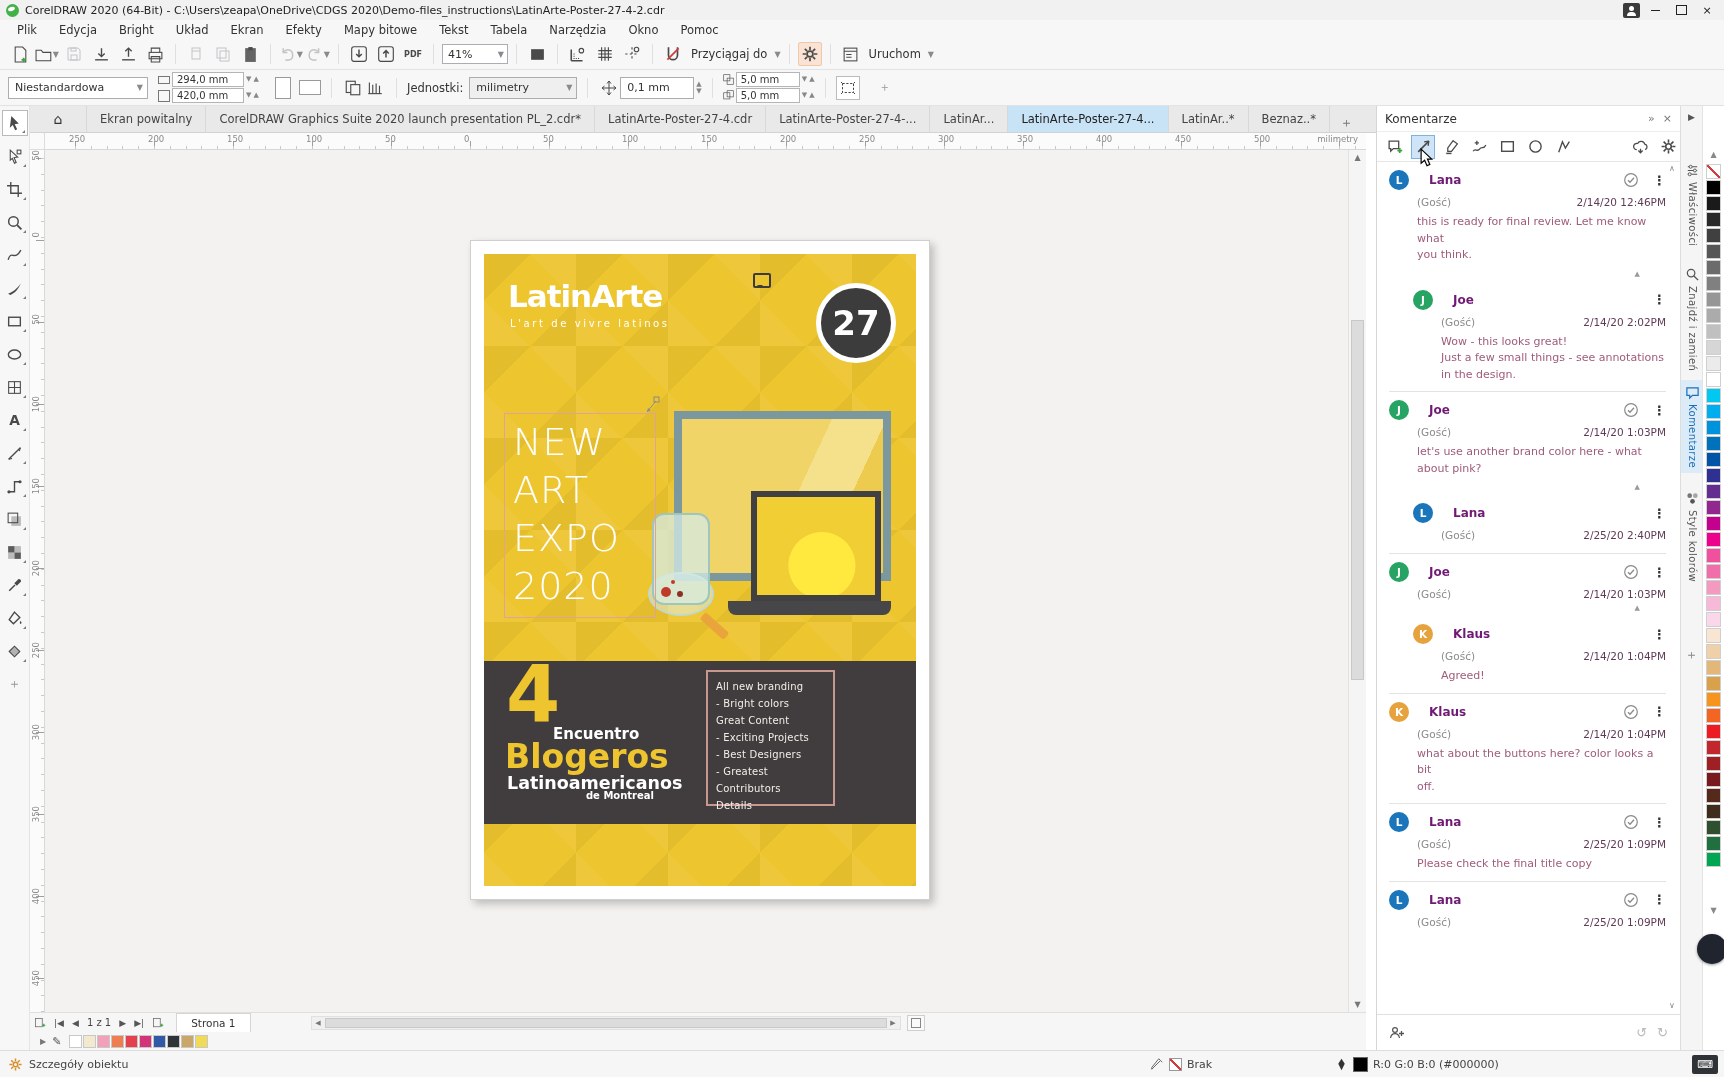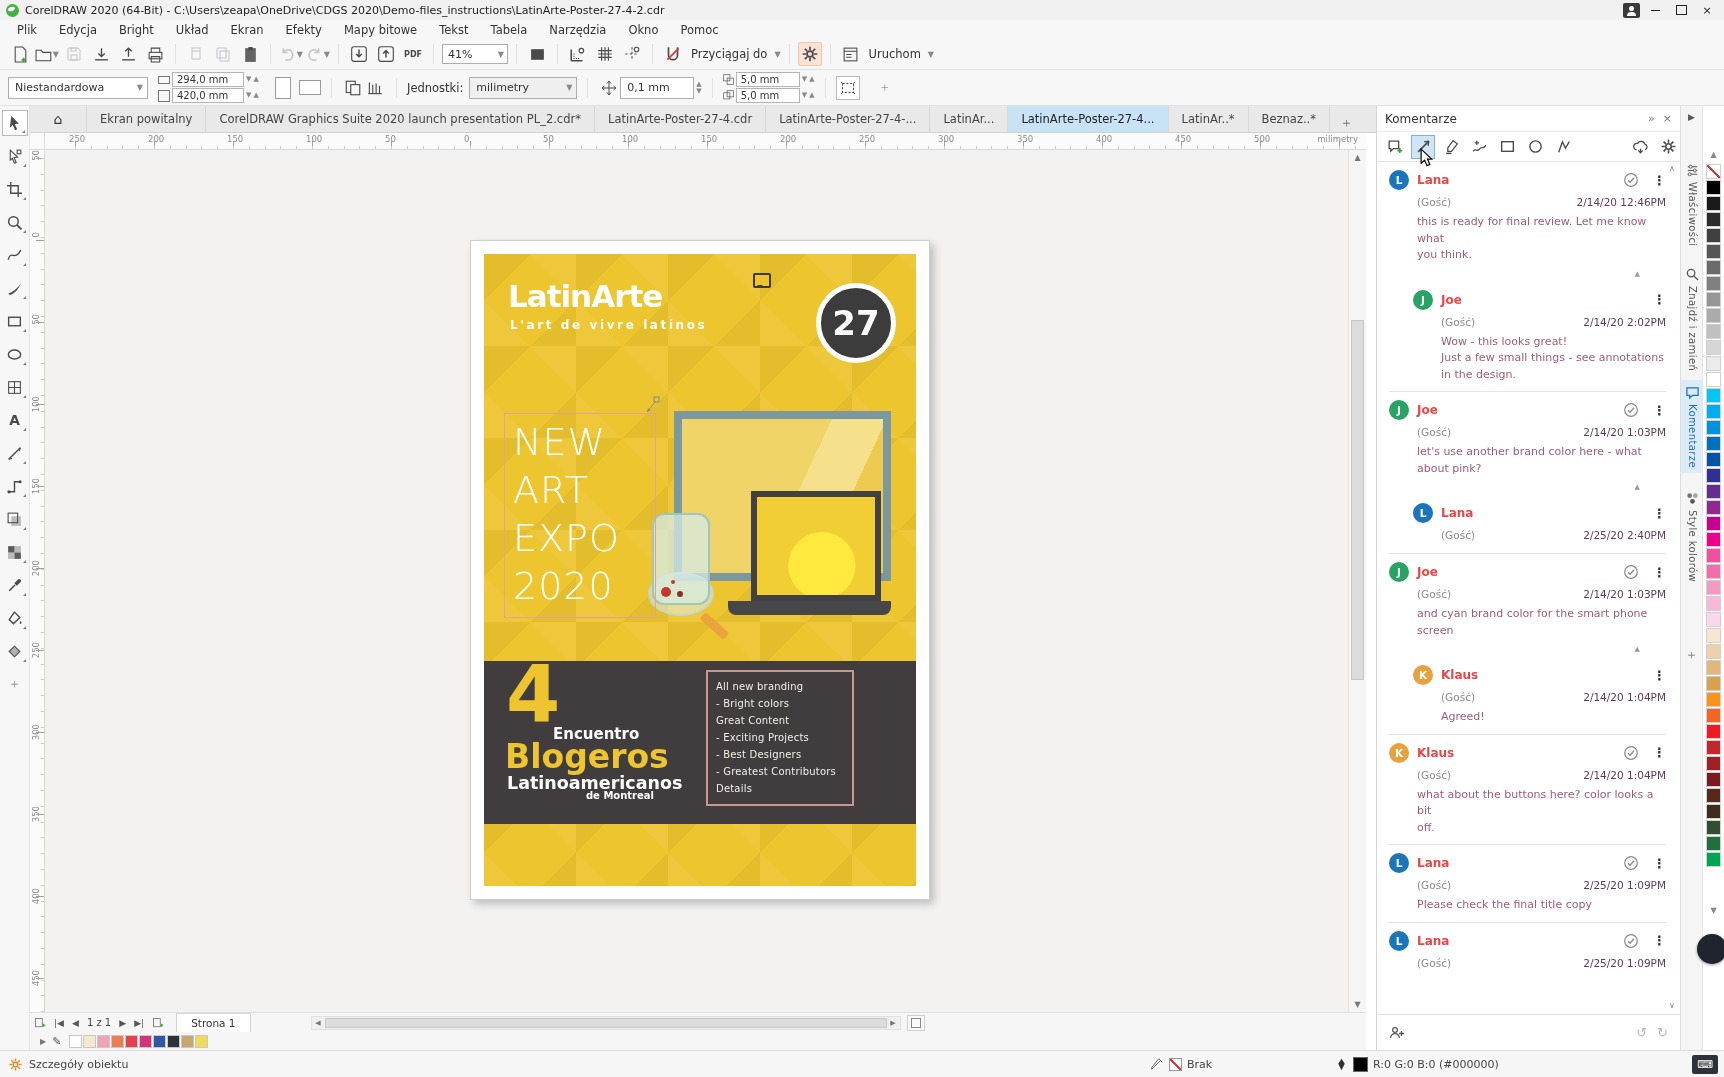--- a/index.html
+++ b/index.html
@@ -100,21 +100,21 @@
   .sb-color{display:flex;align-items:center;gap:5px;position:absolute;left:1335px;}
   .blackswatch{width:13px;height:13px;background:#000;border:1px solid #666;}
   .kbd-badge{position:absolute;right:6px;width:26px;height:19px;background:#2F3237;border-radius:2px;color:#fff;display:flex;align-items:center;justify-content:center;font-size:11px;}
   
   .page{position:absolute;left:425px;top:90px;width:460px;height:660px;background:#fff;border:1px solid #CFCFCF;box-shadow:4px 4px 8px rgba(0,0,0,0.22);box-sizing:border-box;}
   .poster{position:absolute;left:13px;top:13px;right:13px;bottom:13px;background:#EDC52F;overflow:hidden;
       background-image:linear-gradient(45deg,rgba(255,255,255,.05) 25%,transparent 25% 75%,rgba(255,255,255,.05) 75%),
                        linear-gradient(-45deg,rgba(0,0,0,.04) 25%,transparent 25% 75%,rgba(0,0,0,.04) 75%);
       background-size:92px 92px;}
   .p-logo{position:absolute;left:24px;top:24px;font-size:31px;font-weight:800;color:#fff;letter-spacing:-1px;}
-  .p-tag{position:absolute;left:26px;top:64px;font-size:12px;color:#fff;letter-spacing:2.6px;font-weight:bold;}
+  .p-tag{position:absolute;left:26px;top:64px;font-size:10px;color:#fff;letter-spacing:2.6px;}
   .p-badge{position:absolute;left:332px;top:29px;width:80px;height:80px;border-radius:50%;background:#3C3C3C;border:5px solid #fff;box-sizing:border-box;
            display:flex;align-items:center;justify-content:center;color:#fff;font-size:34px;font-weight:800;}
   .p-marker{position:absolute;left:269px;top:19px;width:14px;height:11px;border:2px solid #3C3C3C;border-radius:2px;background:#EDC52F;}
   .p-marker::after{content:"";position:absolute;left:2px;bottom:-5px;border:3px solid transparent;border-top-color:#3C3C3C;}
   .p-headbox{position:absolute;left:20px;top:159px;width:150px;height:203px;border:1px solid #E0A29A;}
   .p-head{position:absolute;left:8px;top:4px;font-size:38px;line-height:48px;color:#FEFEFE;font-weight:300;letter-spacing:1px;}
   .p-monitor{position:absolute;left:190px;top:157px;width:217px;height:170px;border:8px solid #7A989E;box-sizing:border-box;
              background:linear-gradient(115deg,#F0D468 55%,#F5E08C 55% 75%,#EDCB4E 75%);}
   .p-laptop{position:absolute;left:267px;top:237px;width:130px;height:110px;border:6px solid #414144;box-sizing:border-box;
             background:radial-gradient(circle at 55% 70%,#FFE93F 35%,#F0CE34 36%);}
@@ -124,42 +124,42 @@
   .p-phone::after{content:"";position:absolute;left:7px;bottom:6px;width:10px;height:10px;border-radius:50%;background:#C0392B;box-shadow:14px 2px 0 -2px #8E2F23,7px -10px 0 -3px #C0392B;}
   .p-lens{position:absolute;left:164px;top:318px;width:66px;height:44px;border-radius:50%;background:rgba(222,240,235,0.5);border:2px solid #BFD9D2;box-sizing:border-box;}
   .p-handle{position:absolute;left:226px;top:356px;width:9px;height:32px;background:#E9A43C;transform:rotate(-48deg);border-radius:3px;}
   .p-arrowmark{position:absolute;left:160px;top:142px;color:#8a8a8a;}
   .p-dark{position:absolute;left:0;top:407px;width:100%;height:163px;background:#413D3E;}
   .p-4{position:absolute;left:22px;top:-12px;font-size:78px;font-weight:800;color:#EFC52F;}
   .p-enc{position:absolute;left:69px;top:64px;font-size:15px;font-weight:700;color:#fff;}
   .p-blog{position:absolute;left:21px;top:76px;font-size:33px;font-weight:800;color:#EFC52F;}
   .p-lat{position:absolute;left:23px;top:112px;font-size:17.5px;font-weight:800;color:#fff;}
   .p-mtl{position:absolute;left:23px;top:129px;width:147px;text-align:right;font-size:10px;font-weight:700;color:#fff;}
-  .p-notes{position:absolute;left:222px;top:9px;width:148px;height:136px;border:2px solid #C79790;box-sizing:border-box;
+  .p-notes{position:absolute;left:222px;top:9px;width:129px;height:136px;border:2px solid #C79790;box-sizing:border-box;
            padding:6px 0 0 8px;color:#F2EEE7;font-size:10px;line-height:17px;letter-spacing:.2px;}
   .p-strip{position:absolute;left:0;top:570px;width:100%;height:64px;background:#EDC52F;
       background-image:linear-gradient(45deg,rgba(0,0,0,.05) 25%,transparent 25% 75%,rgba(0,0,0,.05) 75%);background-size:70px 70px;
       display:flex;align-items:center;justify-content:center;}
   .p-url{font-size:13.5px;font-weight:800;color:#fff;letter-spacing:1px;}
   
   .comments{position:absolute;left:1376px;top:106px;width:304px;height:944px;background:#fff;border-left:1px solid #D5D5D5;box-sizing:border-box;}
   .cm-header{position:absolute;left:0;top:0;width:100%;height:26px;display:flex;align-items:center;padding:0 8px;box-sizing:border-box;border-bottom:1px solid #EDEDED;}
   .cm-title{font-size:12px;color:#333;}
   .cm-hbtns{margin-left:auto;display:flex;gap:8px;color:#777;font-size:11px;}
   .cm-toolbar{position:absolute;left:0;top:26px;width:100%;height:30px;display:flex;align-items:center;gap:4px;padding-left:6px;box-sizing:border-box;border-bottom:1px solid #E6E6E6;}
   .cm-tool{width:24px;height:24px;display:flex;align-items:center;justify-content:center;color:#4A4A4A;box-sizing:border-box;}
   .cm-tool.sel{background:#CFE5F7;border:1px solid #7FB3DC;}
   .cm-tool.push{margin-left:auto;}
   .cm-list{position:absolute;left:0;top:56px;width:100%;height:850px;overflow:hidden;}
   .cm-scroll{position:absolute;right:2px;top:58px;width:12px;height:846px;text-align:center;font-size:8px;color:#888;}
   .cm-scroll .dn{position:absolute;bottom:0;left:0;width:100%;}
   .cthread{padding:0 14px 0 12px;}
   .crow{display:flex;align-items:center;height:24px;margin-top:6px;}
   .cavatar{width:20px;height:20px;border-radius:50%;color:#fff;font-size:10.5px;font-weight:700;display:flex;align-items:center;justify-content:center;flex:none;}
-  .cname{font-size:12px;font-weight:700;color:#ef4444;margin-left:8px;}
+  .cname{font-size:12px;font-weight:700;color:#701a75;margin-left:20px;}
   .cacts{margin-left:auto;display:flex;align-items:center;gap:14px;}
   .ckebab{font-size:13px;font-weight:700;color:#333;letter-spacing:0;}
   .cresolve{color:#8a8a8a;}
   .crow2{display:flex;align-items:center;height:20px;padding-left:28px;}
   .crole{font-size:10.5px;color:#8A8A8A;}
   .ctime{margin-left:auto;font-size:10.5px;color:#5F3A56;}
   .cbody{padding-left:28px;margin:2px 0 6px 0;font-size:11px;line-height:16.5px;color:#A05C7C;white-space:pre-line;}
   .ccaret{text-align:right;padding-right:26px;font-size:7px;color:#999;height:12px;}
   .creply{padding-left:24px;}
   .cdivider{height:1px;background:#E3E3E3;margin:8px 0 2px 0;}
@@ -875,22 +875,20 @@
                     <path d="M5 8.2l2 2 4-4.5" fill="none" stroke="currentColor" stroke-width="1.3"></path>
                   </svg>
                 </div>
                 <div class="ckebab">⋮</div>
               </div>
             </div>
             <div class="crow2">
               <div class="crole">(Gość)</div>
               <div class="ctime">2/14/20 1:03PM</div>
             </div>
-            <div class="cbody">and cyan brand color for the smart phone
-screen</div>
           </div>
           <div class="ccaret">▲</div>
           <div class="creply">
             <div class="crow">
               <div class="cavatar" style="background: rgb(230, 162, 60);">K</div>
               <div class="cname">Klaus</div>
               <div class="cacts">
                 <div class="ckebab">⋮</div>
               </div>
             </div>

